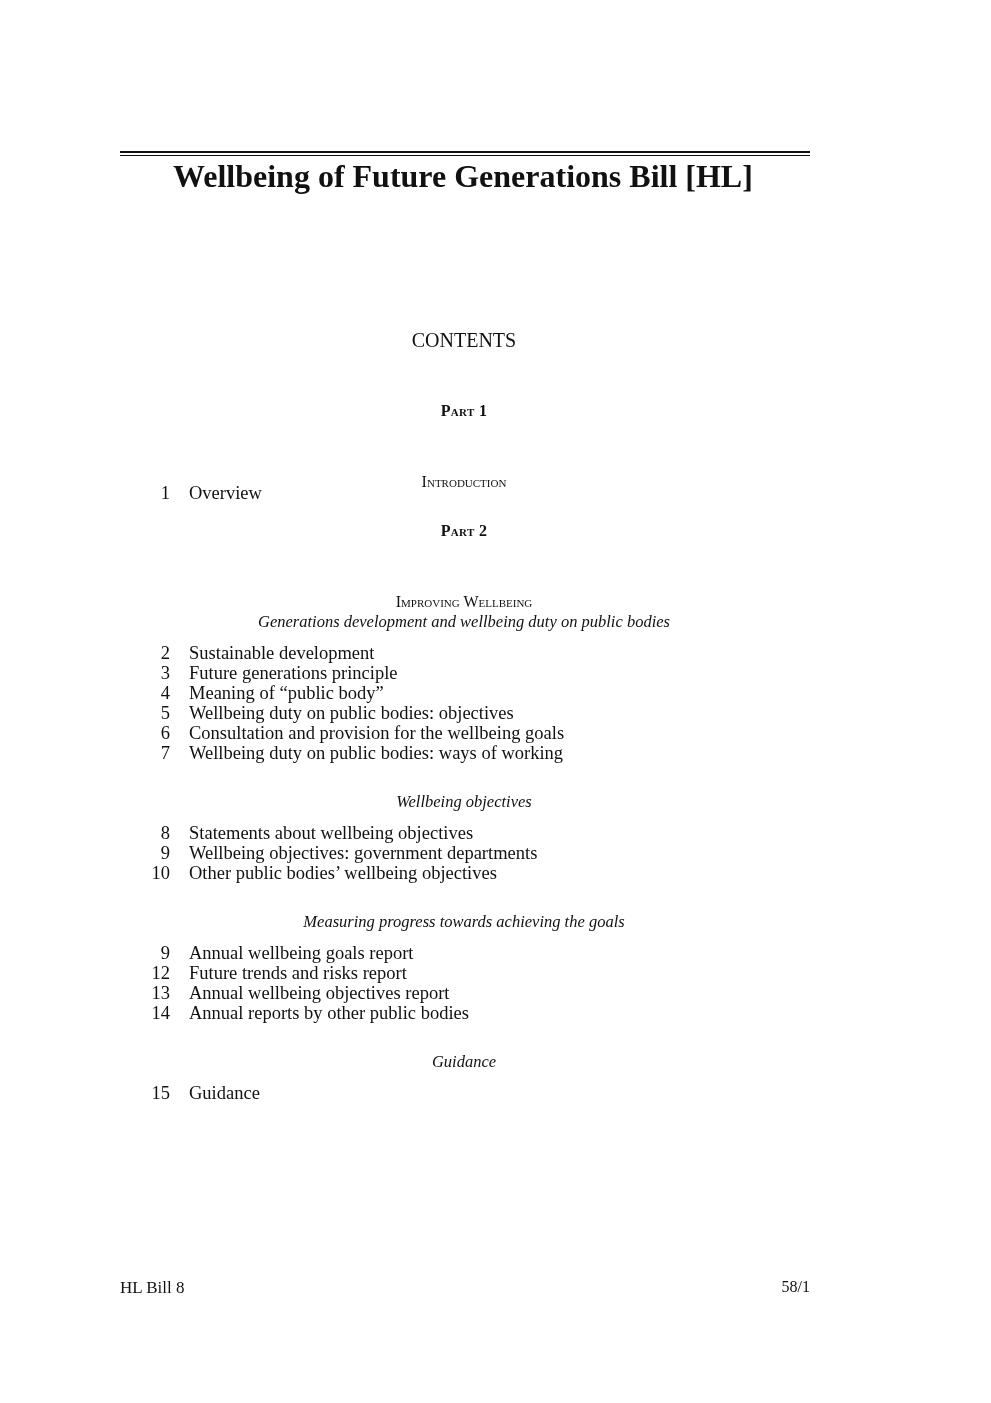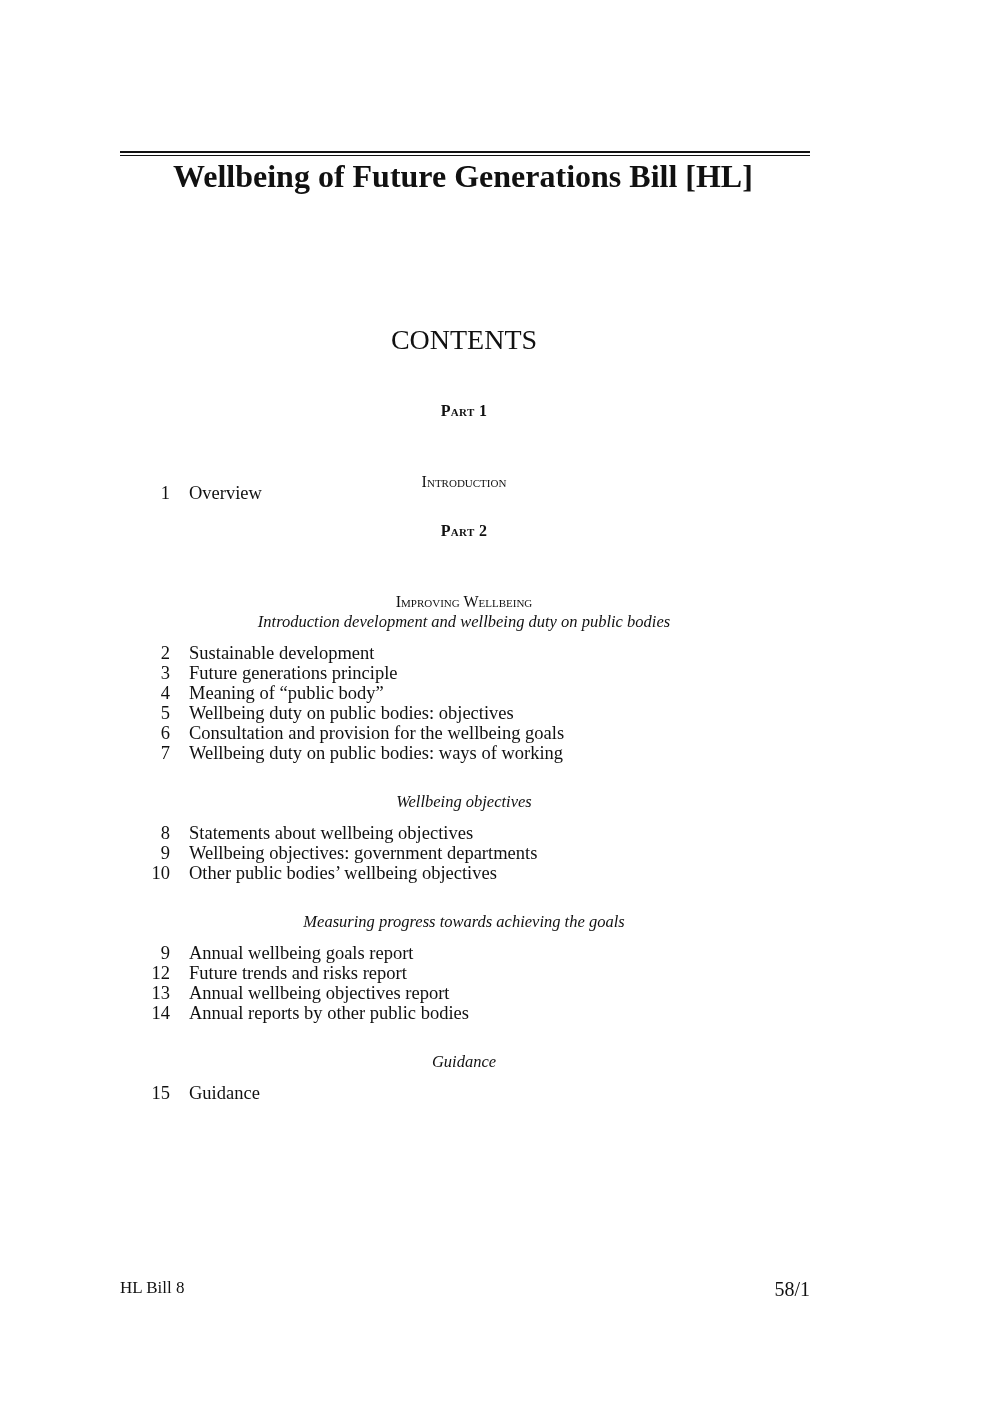--- a/index.html
+++ b/index.html
@@ -13,32 +13,32 @@
     font-family: "Liberation Serif", serif; font-weight: bold;
     font-size: 32px; line-height: 40px; padding-left: 53px; box-sizing: border-box;
     white-space: nowrap;
     margin-top: 46px;
   }
   .rule { position: absolute; left: 120px; width: 690px; background: #111; }
   .rule1 { top: 151px; height: 2px; }
   .rule2 { top: 155px; height: 1px; }
   .contents {
     position: absolute; left: 0; top: 326px; width: 928px; text-align: center;
-    font-family: "Liberation Serif", serif; font-size: 28px; line-height: 28px;
+    font-family: "Liberation Serif", serif; font-size: 20px; line-height: 28px;
   }
   .center { position: absolute; left: 0; width: 928px; text-align: center; font-family: "Liberation Serif", serif; }
   .part { font-weight: bold; font-size: 16px; font-variant: small-caps; letter-spacing: 0.3px; }
   .heading { font-size: 16px; font-variant: small-caps; margin-top: 30px; }
   .italic { font-style: italic; font-size: 16.5px; }
   .entries { position: absolute; left: 140px; font-family: "Liberation Serif", serif; font-size: 18.5px; }
   .entry { position: relative; height: 20px; line-height: 20px; white-space: nowrap; }
   .num { position: absolute; left: 0; width: 30px; text-align: right; }
   .lbl { position: absolute; left: 49px; }
   .footer-left { position: absolute; left: 120px; top: 1278px; font-family: "Liberation Serif", serif; font-size: 17px; }
-  .footer-right { position: absolute; right: 181px; top: 1278px; font-family: "Liberation Serif", serif; font-size: 20px; }
+  .footer-right { position: absolute; right: 181px; top: 1278px; font-family: "Liberation Serif", serif; font-size: 16px; }
 </style>
 </head>
 <body>
 
 <div class="title">Wellbeing of Future Generations Bill [HL]</div>
 <div class="rule rule1"></div>
 <div class="rule rule2"></div>
 
 <div class="contents">CONTENTS</div>
 
@@ -47,21 +47,21 @@
 <div class="entries" style="top:483px;">
   <div class="entry">
     <span class="num">1</span>
     <span class="lbl">Overview</span>
   </div>
 </div>
 
 <div class="center part" style="top:522px;">Part 2</div>
 <div class="center heading" style="top:563px;">Improving Wellbeing</div>
 
-<div class="center italic" style="top:612px;">Introduction development and wellbeing duty on public bodies</div>
+<div class="center italic" style="top:612px;">Generations development and wellbeing duty on public bodies</div>
 <div class="entries" style="top:643px;">
   <div class="entry">
       <span class="num">2</span>
       <span class="lbl">Sustainable development</span>
     </div>
   <div class="entry">
       <span class="num">3</span>
       <span class="lbl">Future generations principle</span>
     </div>
   <div class="entry">

